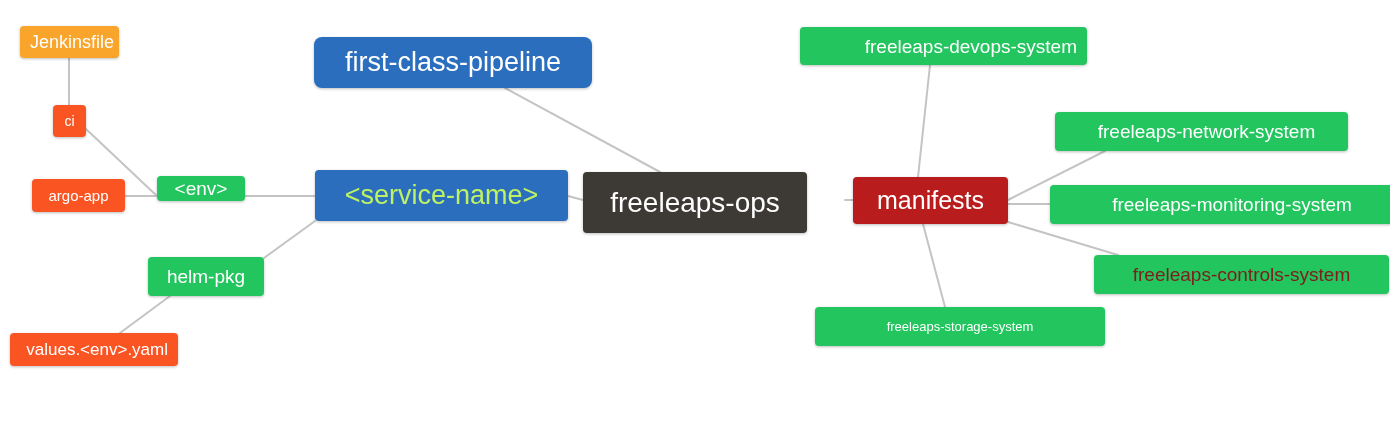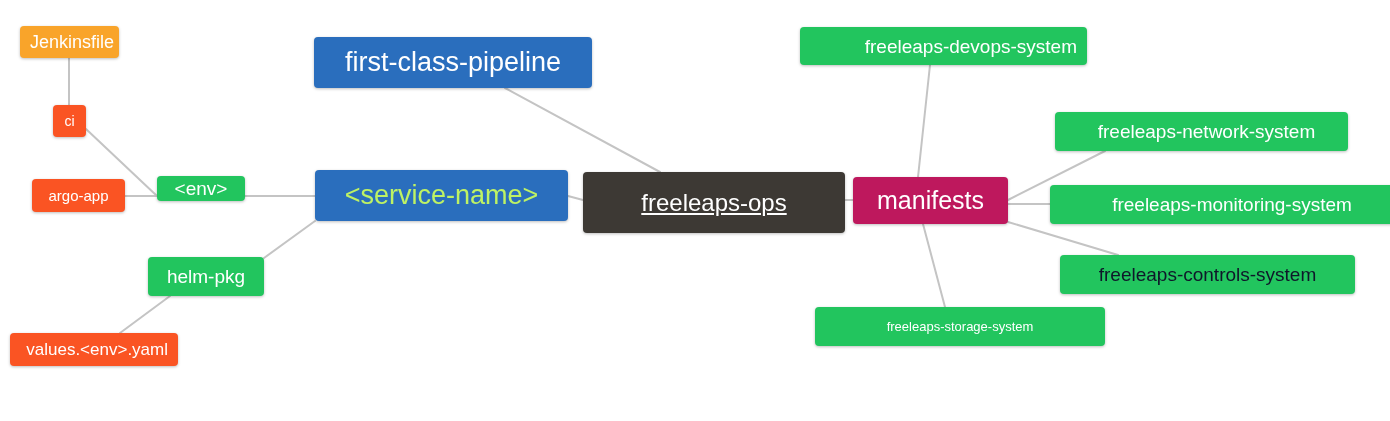--- a/index.html
+++ b/index.html
@@ -80,41 +80,41 @@
       </div>
       <div class="node" style="left: 157px; top: 176px; width: 88px; height: 25px; background: rgb(34, 197, 94); font-size: 19px; color: rgb(255, 255, 255);">
         <span class="node-label">&lt;env&gt;</span>
       </div>
       <div class="node" style="left: 148px; top: 257px; width: 116px; height: 39px; background: rgb(34, 197, 94); font-size: 19px; color: rgb(255, 255, 255);">
         <span class="node-label">helm-pkg</span>
       </div>
       <div class="node" style="left: 10px; top: 333px; width: 168px; height: 33px; background: rgb(250, 84, 35); font-size: 17px; color: rgb(255, 255, 255); text-align: right;">
         <span class="node-label">values.&lt;env&gt;.yaml</span>
       </div>
-      <div class="node" style="left: 314px; top: 37px; width: 278px; height: 51px; background: rgb(42, 110, 189); font-size: 27px; color: rgb(255, 255, 255);">
+      <div class="node" style="left: 314px; top: 37px; width: 278px; height: 51px; background: rgb(42, 110, 189); font-size: 27px; color: rgb(255, 255, 255); border-radius: 8px;">
         <span class="node-label">first-class-pipeline</span>
       </div>
       <div class="node" style="left: 315px; top: 170px; width: 253px; height: 51px; background: rgb(42, 110, 189); font-size: 27px; color: #bef264;">
         <span class="node-label">&lt;service-name&gt;</span>
       </div>
-      <div class="node" style="left: 583px; top: 172px; width: 262px; height: 61px; background: rgb(61, 57, 52); font-size: 24px; color: rgb(255, 255, 255); text-decoration: underline;">
+      <div class="node" style="left: 583px; top: 172px; width: 224px; height: 61px; background: rgb(61, 57, 52); font-size: 28px; color: rgb(255, 255, 255);">
         <span class="node-label">freeleaps-ops</span>
       </div>
-      <div class="node" style="left: 853px; top: 177px; width: 155px; height: 47px; background: #be185d; font-size: 25px; color: rgb(255, 255, 255);">
+      <div class="node" style="left: 853px; top: 177px; width: 155px; height: 47px; background: #b91c1c; font-size: 25px; color: rgb(255, 255, 255);">
         <span class="node-label">manifests</span>
       </div>
       <div class="node" style="left: 800px; top: 27px; width: 287px; height: 38px; background: rgb(34, 197, 94); font-size: 19px; color: rgb(255, 255, 255); text-align: right;">
         <span class="node-label">freeleaps-devops-system</span>
       </div>
       <div class="node" style="left: 1055px; top: 112px; width: 293px; height: 39px; background: rgb(34, 197, 94); font-size: 19px; color: rgb(255, 255, 255); padding-left: 20px;">
         <span class="node-label">freeleaps-network-system</span>
       </div>
       <div class="node" style="left: 1050px; top: 185px; width: 364px; height: 39px; background: rgb(34, 197, 94); font-size: 19px; color: rgb(255, 255, 255);">
         <span class="node-label">freeleaps-monitoring-system</span>
       </div>
-      <div class="node" style="left: 1060px; top: 255px; width: 295px; height: 39px; background: rgb(34, 197, 94); font-size: 19px; color: #0f172a;">
+      <div class="node" style="left: 1094px; top: 255px; width: 295px; height: 39px; background: rgb(34, 197, 94); font-size: 19px; color: #7f1d1d;">
         <span class="node-label">freeleaps-controls-system</span>
       </div>
       <div class="node" style="left: 815px; top: 307px; width: 290px; height: 39px; background: rgb(34, 197, 94); font-size: 13px; color: rgb(255, 255, 255);">
         <span class="node-label">freeleaps-storage-system</span>
       </div>
     </div>
 </div>
 
 </body></html>

